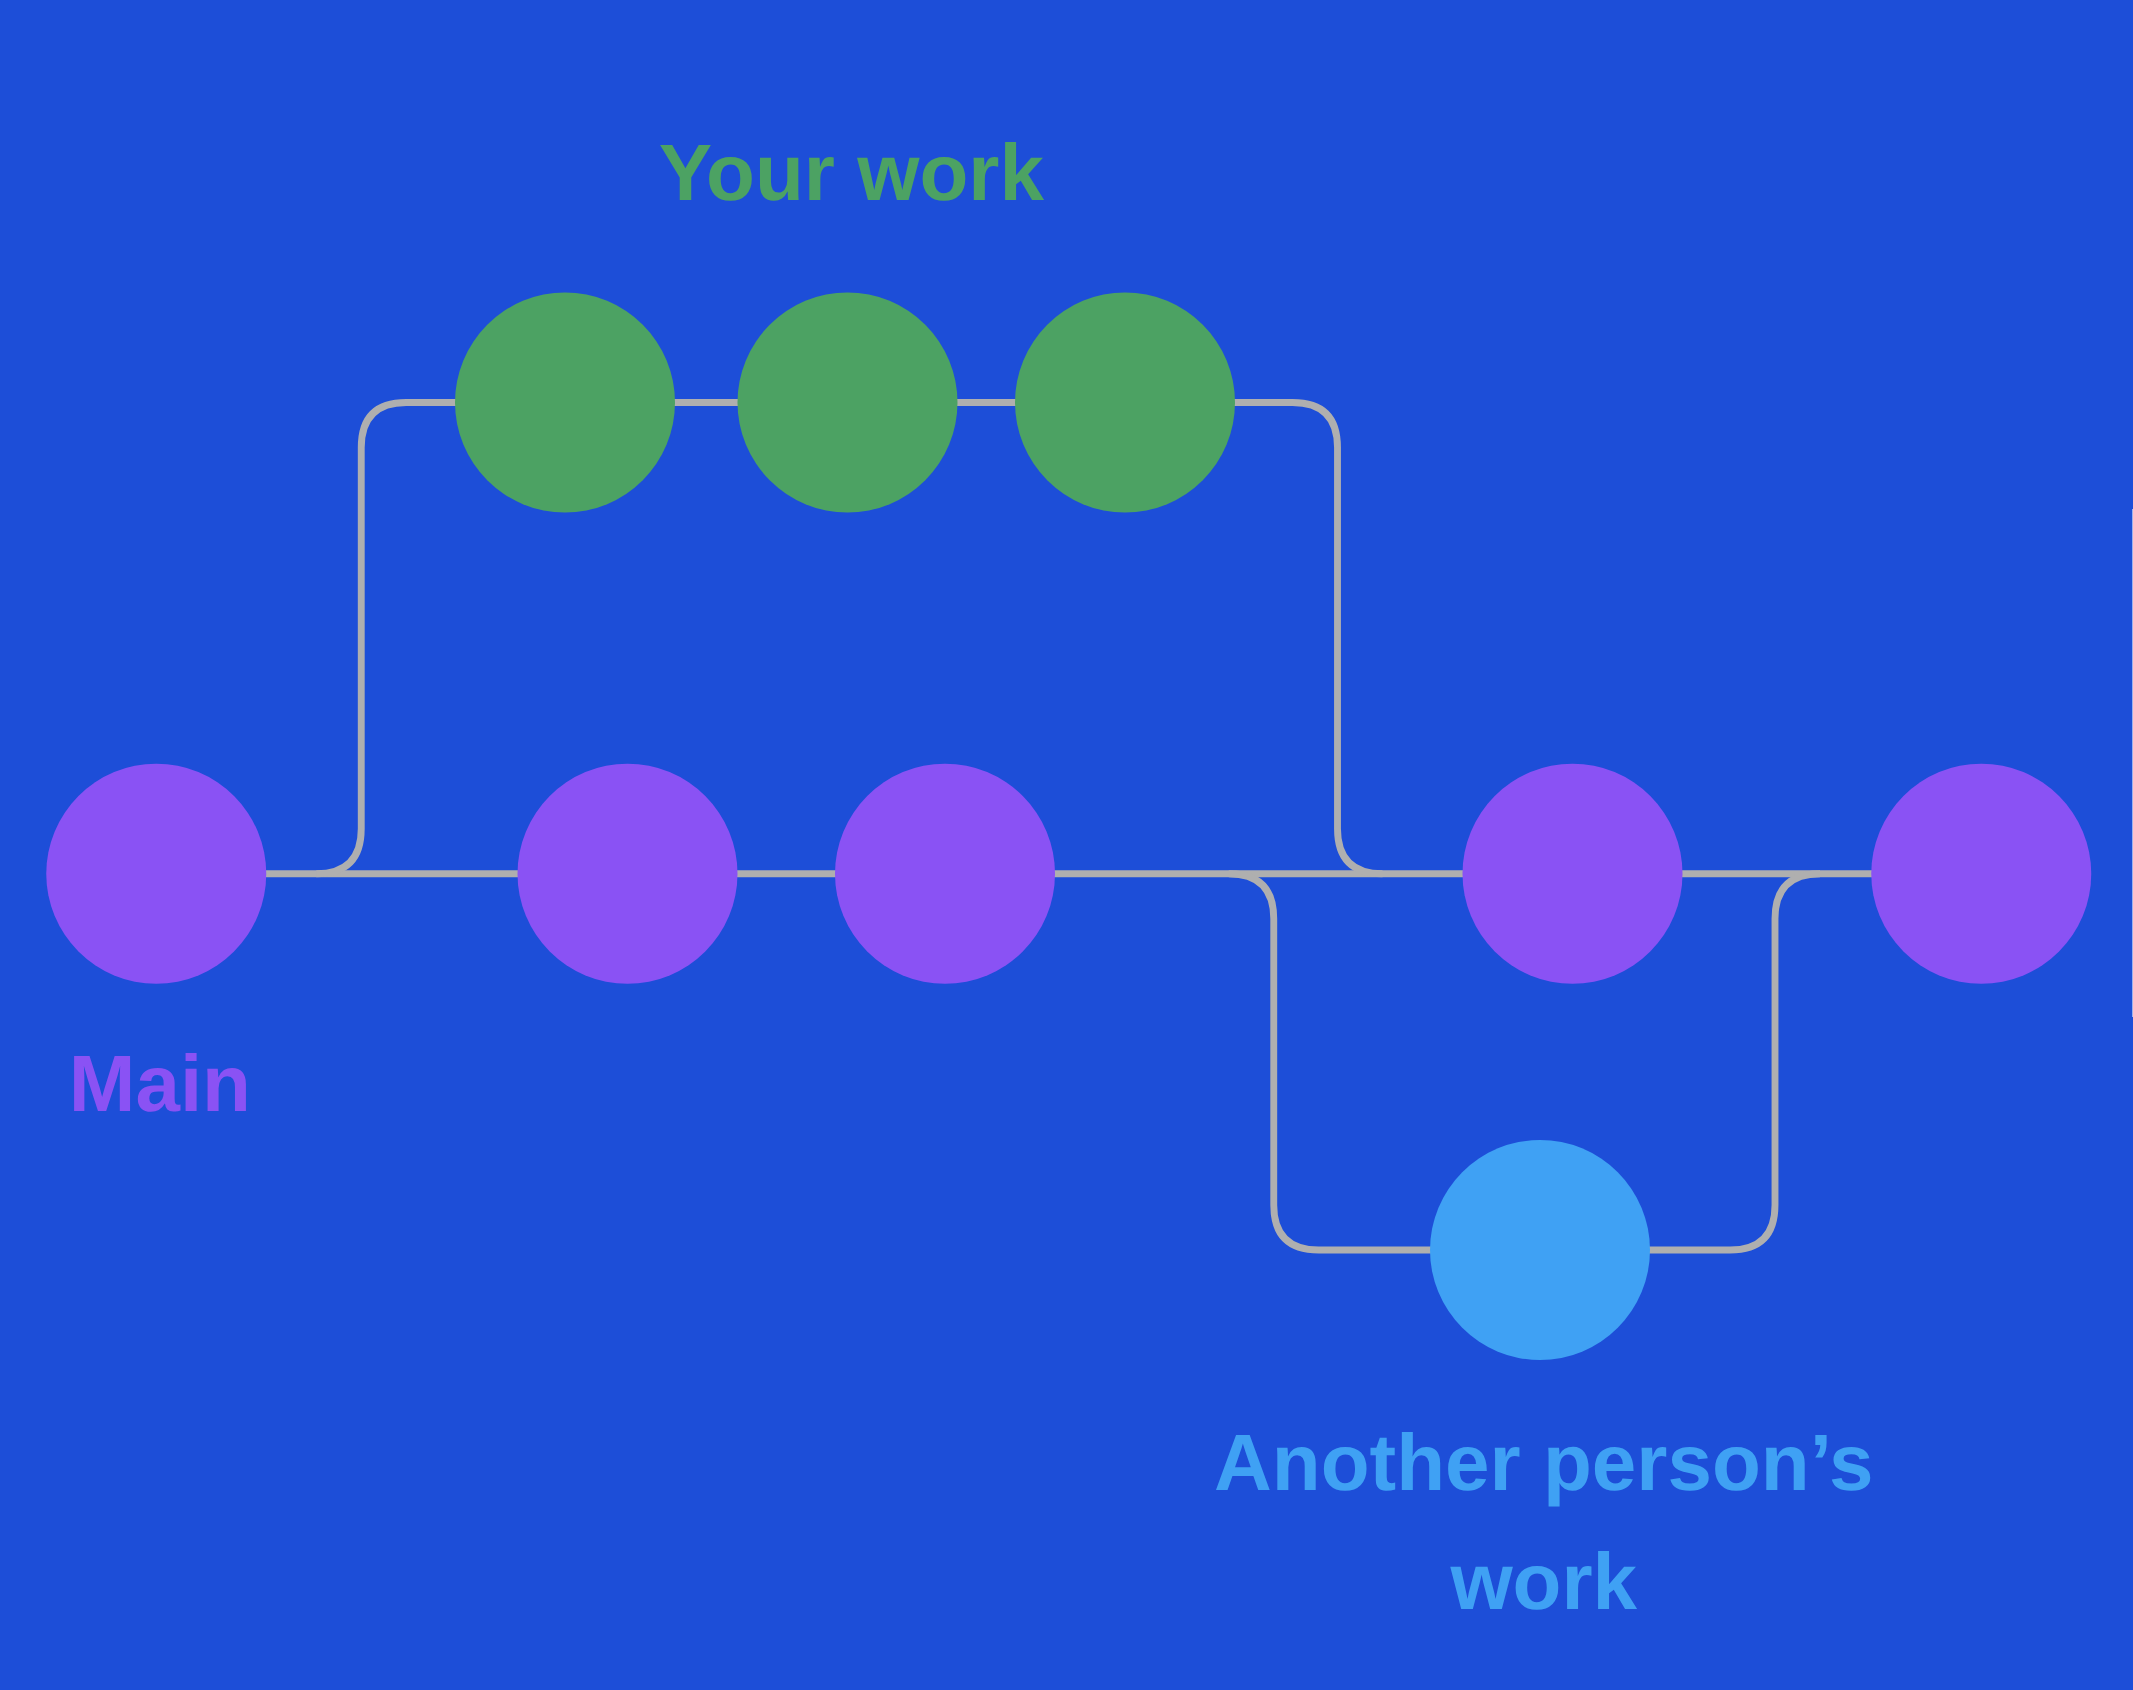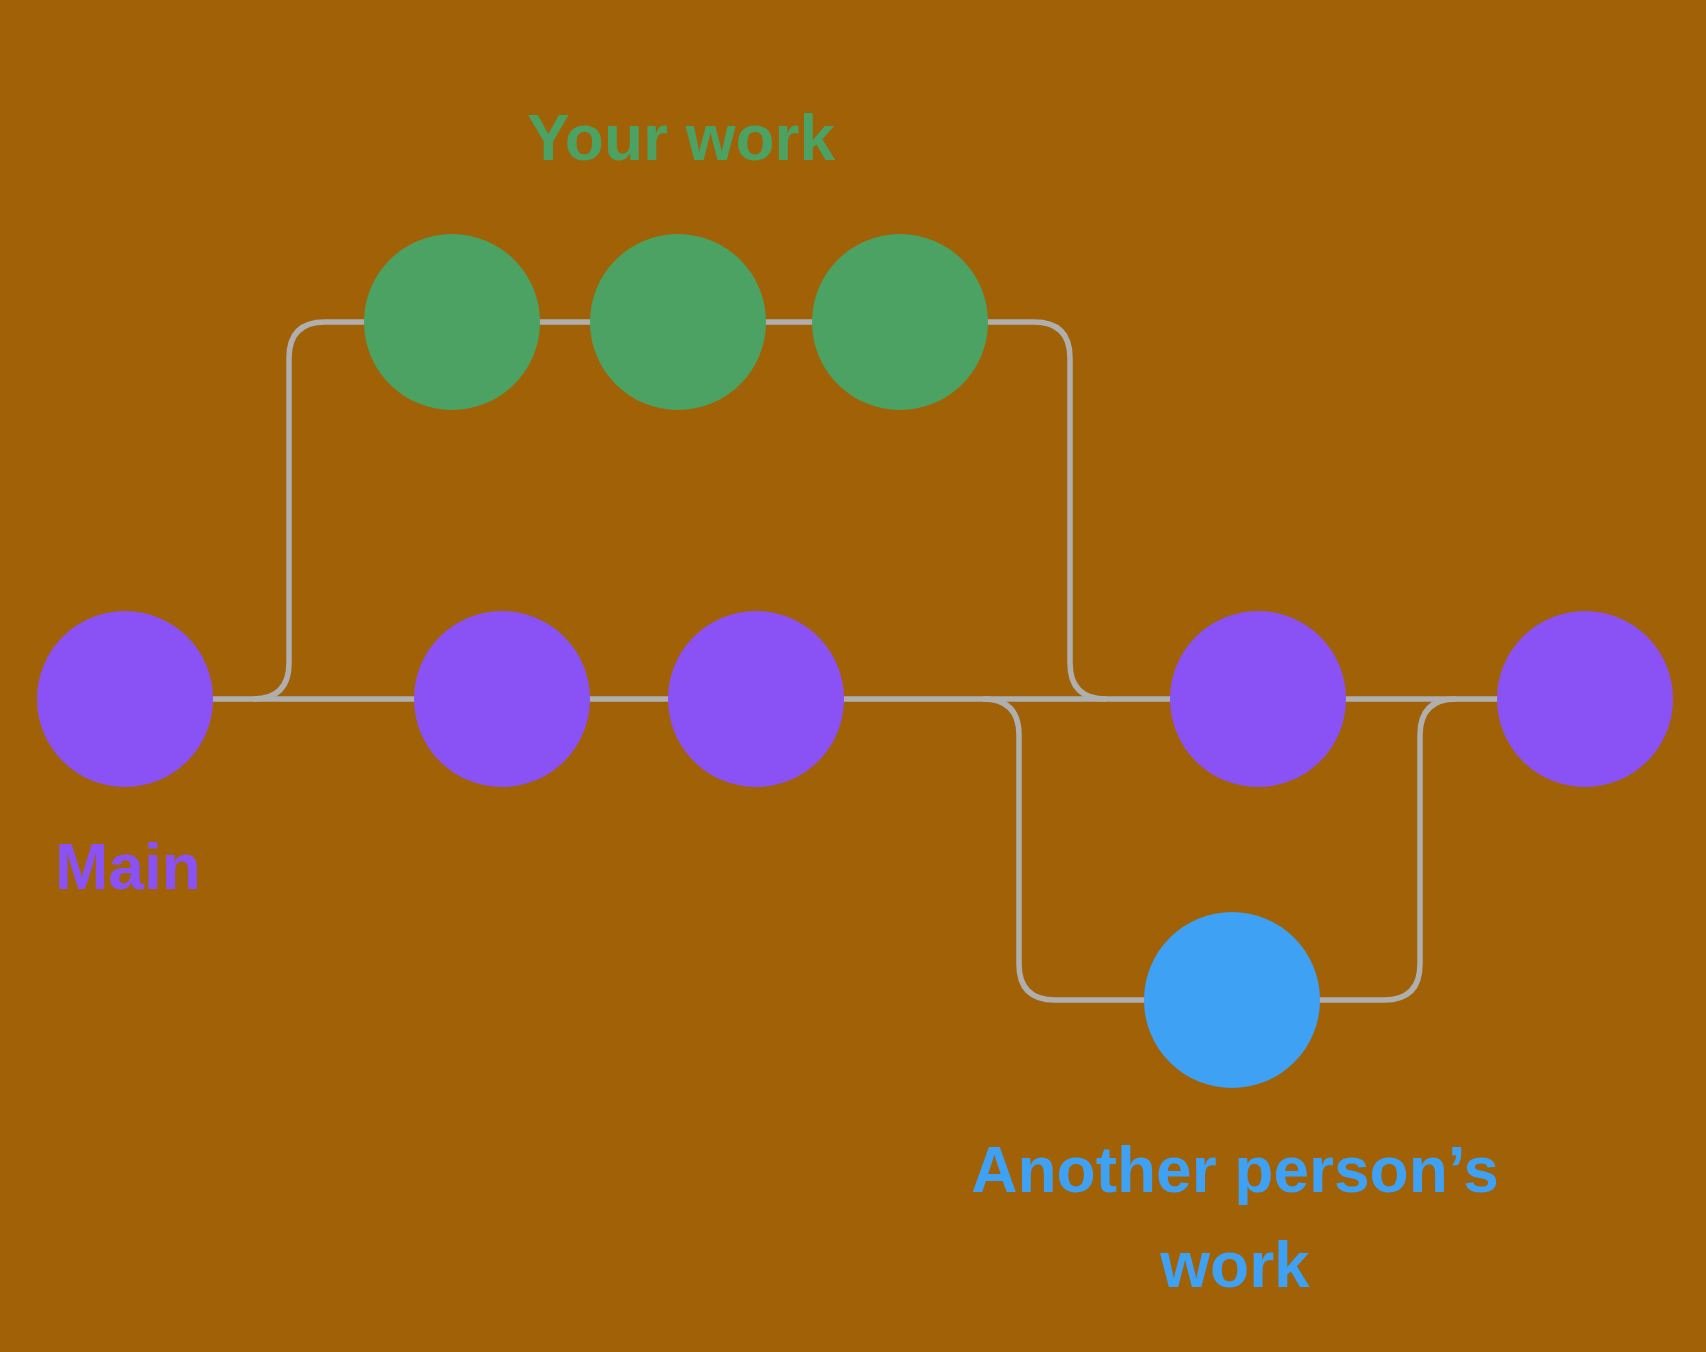--- a/index.html
+++ b/index.html
@@ -4,21 +4,21 @@
 <style>
   html, body {
     margin: 0;
     padding: 0;
     background: #ffffff;
   }
   .stage {
     position: relative;
     width: 1706px;
     height: 1352px;
-    background: #a16207;
+    background: #1d4ed8;
     overflow: hidden;
   }
   svg.diagram {
     display: block;
     width: 1706px;
     height: 1352px;
   }
   svg.diagram text {
     font-family: "Liberation Sans", sans-serif;
     font-weight: 700;

